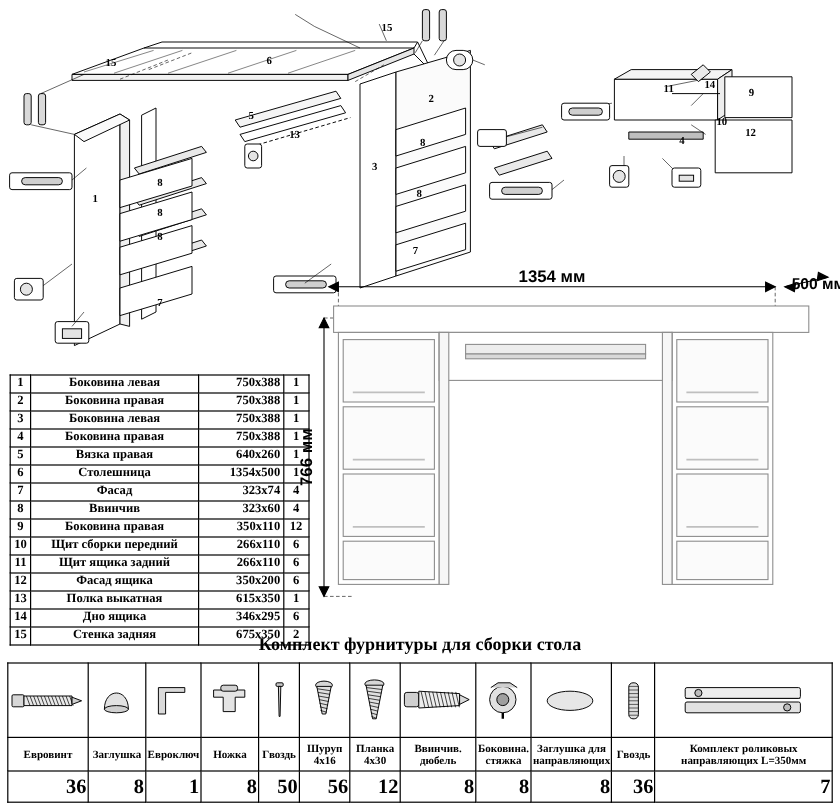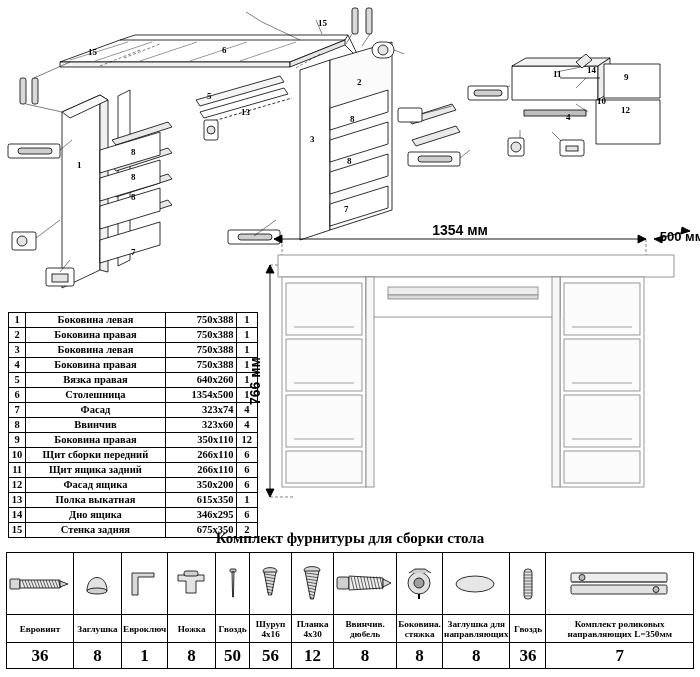--- a/index.html
+++ b/index.html
@@ -46,21 +46,21 @@
     font-size:15px; font-weight:bold;
   }
   #kit {
     left:6px; top:552px; width:688px;
     border-collapse:collapse;
     font-family:"Liberation Serif", serif;
   }
   #kit td { border:1px solid #000; text-align:center; vertical-align:middle; }
   #kit tr.pics td { height:62px; }
   #kit tr.names td { height:28px; font-size:9.2px; line-height:10px; font-weight:bold; padding:1px; }
-  #kit tr.counts td { height:26px; font-size:17px; font-weight:bold; }
+  #kit tr.counts td { height:26px; font-size:17px; font-weight:bold;text-align:right; }
   .kit-svg { display:block; margin:0 auto; }
 </style>
 </head>
 <body>
 
 <div class="abs" id="assembly">
 <svg width="700" height="300" viewBox="0 0 700 300" xmlns="http://www.w3.org/2000/svg">
   <g fill="none" stroke="#000" stroke-width="0.8">
 
     <path d="M60 62 L120 40 L345 40 L290 62 Z" fill="#ffffff"></path>

